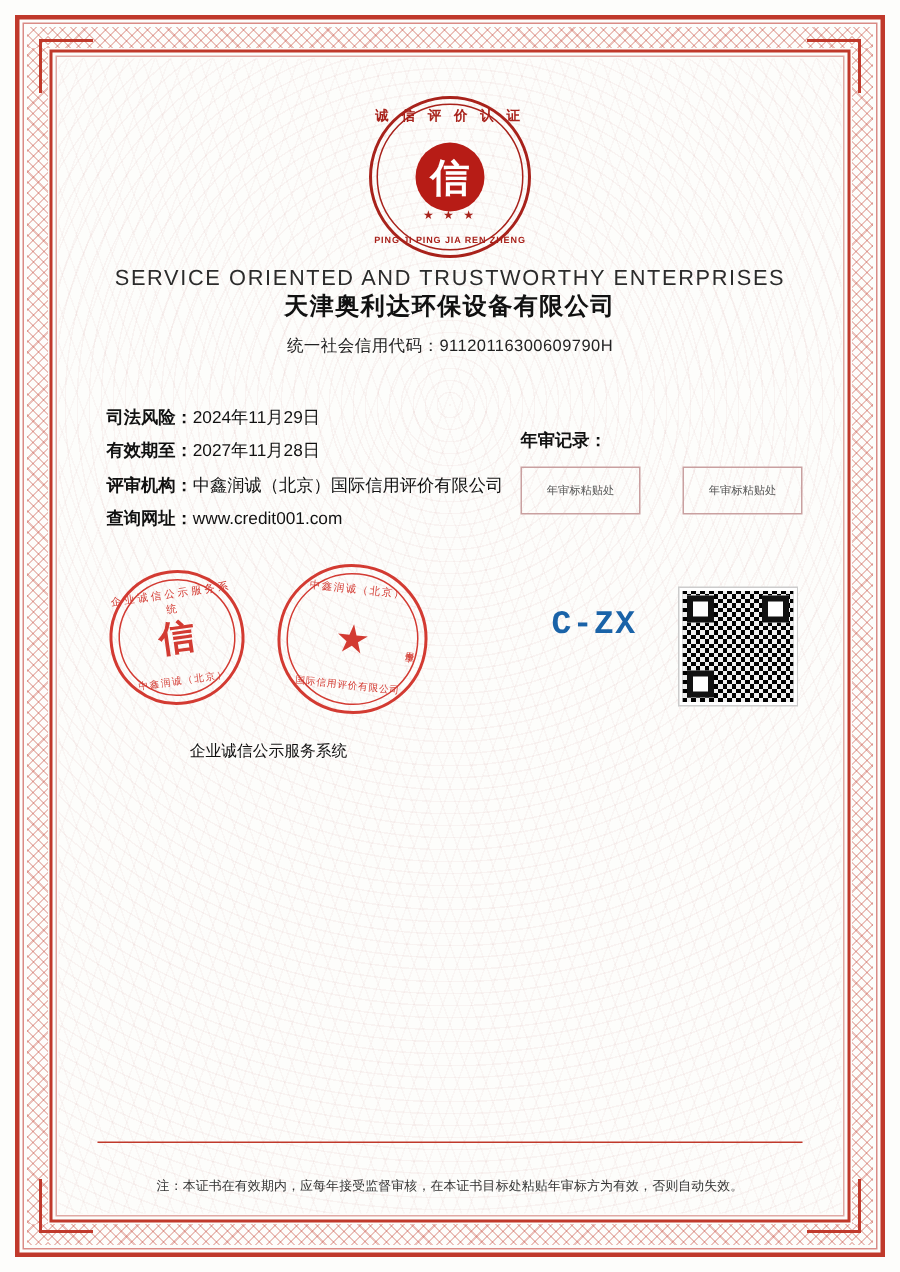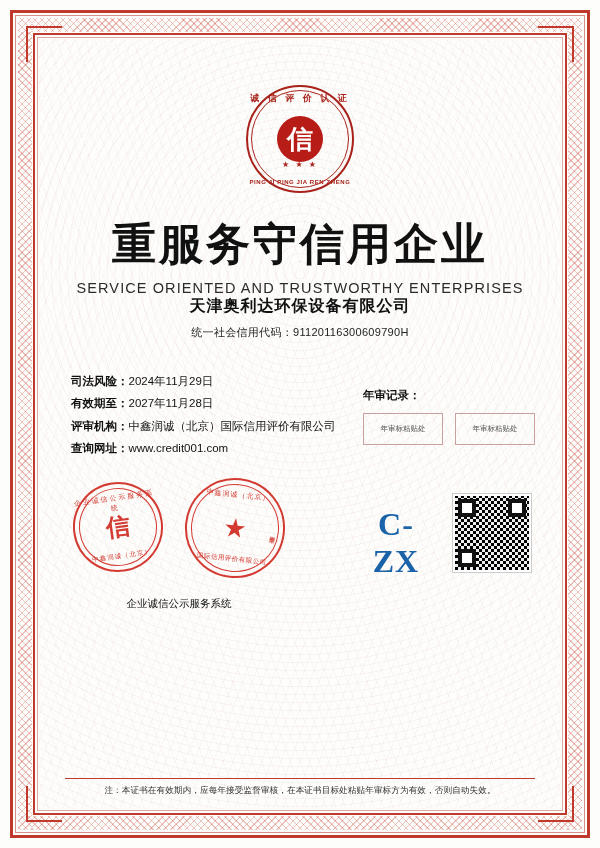--- a/index.html
+++ b/index.html
@@ -86,21 +86,21 @@
 
   .content {
     position: absolute;
     left: 39px; top: 39px; right: 39px; bottom: 39px;
     box-sizing: border-box;
     padding: 0 26px;
   }
 
   
   .emblem-wrap {
-    margin-top: 46px;
+    margin-top: 25px;
     display: flex;
     justify-content: center;
   }
   .emblem {
     position: relative;
     width: 108px;
     height: 108px;
   }
   .emblem .ring {
     position: absolute;
@@ -242,21 +242,21 @@
     padding-top: 18px;
   }
   .review-title {
     font-size: 11.5px;
     font-weight: bold;
     color: #111;
     margin-bottom: 10px;
   }
   .stamp-boxes {
     display: flex;
-    gap: 12px;
+    gap: 28px;
     align-items: center;
   }
   .stamp-box {
     width: 78px;
     height: 30px;
     border: 1px solid #c9a0a0;
     display: flex;
     align-items: center;
     justify-content: center;
     font-size: 7.5px;
@@ -342,22 +342,22 @@
     writing-mode: vertical-rl;
   }
 
   .mark-logo {
     position: absolute;
     left: 296px; top: 28px;
     width: 70px;
     text-align: center;
   }
   .mark-logo .glyph {
-    font-family: Liberation Serif, serif;
-    font-size: 32px;
+    font-family: Liberation Mono, monospace;
+    font-size: 22px;
     font-weight: bold;
     color: #1a63a8;
     letter-spacing: 1px;
   }
 
   .qr {
     position: absolute;
     right: 4px; top: 16px;
     width: 74px; height: 74px;
     background:
@@ -390,21 +390,21 @@
     text-align: center;
     font-size: 10.5px;
     line-height: 1.5;
     color: #111;
   }
 
   .note {
     position: absolute;
     left: 26px; right: 26px; bottom: 12px;
     border-top: 1px solid #c0392b;
-    padding-top: 6px;
+    padding-top: 23px;
     font-size: 8.6px;
     color: #333;
     letter-spacing: .1px;
     text-align: center;
   }
 </style>
 </head>
 <body>
 
 <div class="certificate">
@@ -428,21 +428,20 @@
       <div class="emblem">
         <div class="ring"></div>
         <div class="ring2"></div>
         <div class="arc-top">诚 信 评 价 认 证</div>
         <div class="core">信</div>
         <div class="star">★ ★ ★</div>
         <div class="arc-bottom">PING JI PING JIA REN ZHENG</div>
       </div>
     </div>
 
-    <div class="title-cn">重服务守信用企业</div>
     <div class="title-en">SERVICE ORIENTED AND TRUSTWORTHY ENTERPRISES</div>
 
 
     <div class="company">天津奥利达环保设备有限公司</div>
     <div class="usci">
       <span>统一社会信用代码：</span><span>91120116300609790H</span>
     </div>
 
 
 

